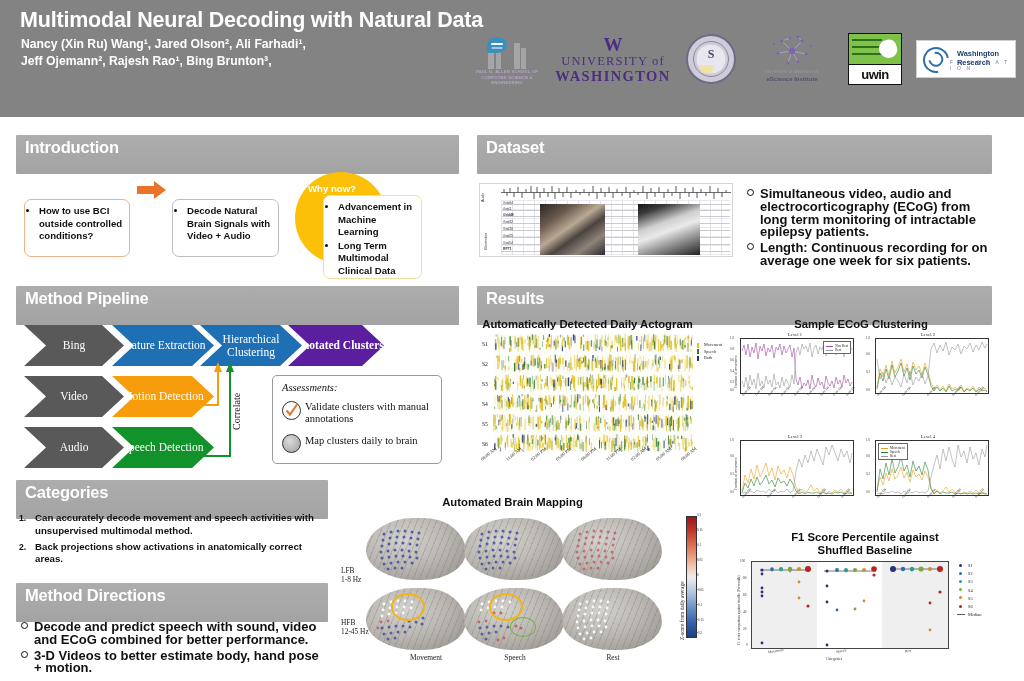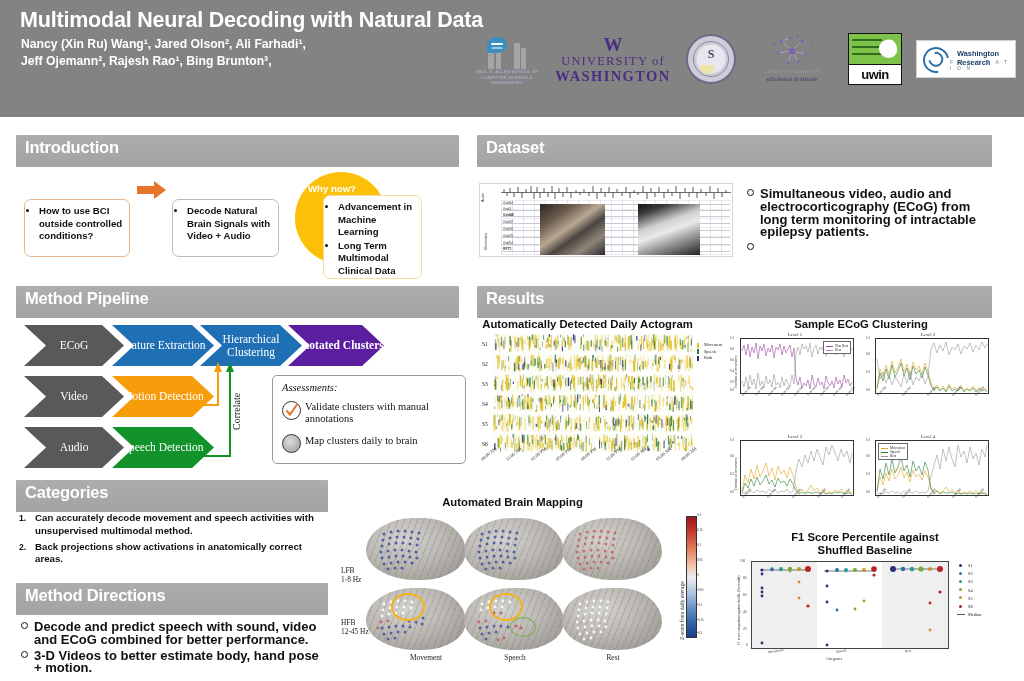--- a/index.html
+++ b/index.html
@@ -49,21 +49,21 @@
   .logo-uwin .hand{position:absolute;right:4px;top:6px;width:18px;height:18px;background:#fff;border-radius:50% 40% 45% 55%;transform:rotate(-18deg);}
   .logo-uwin .wd{position:absolute;left:0;bottom:0;width:52px;height:19px;background:#fff;border-top:1.5px solid #111;text-align:center;font-size:13px;font-weight:bold;color:#111;line-height:19px;letter-spacing:-0.5px;}
 
   .logo-wrf{width:98px;height:36px;background:#ffffff;border:1px solid #cfcfcf;position:relative;}
   .logo-wrf .swirl{position:absolute;left:6px;top:6px;width:22px;height:22px;border:2.5px solid #2e6fa8;border-radius:50%;border-right-color:transparent;transform:rotate(35deg);}
   .logo-wrf .swirl::after{content:"";position:absolute;left:3px;top:3px;width:11px;height:11px;border:2px solid #2e6fa8;border-radius:50%;border-left-color:transparent;}
   .logo-wrf .t1{position:absolute;left:33px;top:8px;font-size:7.4px;font-weight:bold;color:#1d3f6e;margin-left:7px;}
   .logo-wrf .t2{position:absolute;left:33px;top:18px;font-size:5px;color:#6b7f9e;letter-spacing:2.1px;}
 
   
-  .secbar{position:absolute;height:32px;background:linear-gradient(#adadad,#a3a3a3);border-radius:1px;}
+  .secbar{position:absolute;height:39px;background:linear-gradient(#adadad,#a3a3a3);border-radius:1px;}
   .secbar .lbl{position:absolute;left:9px;top:3px;font-size:16.5px;font-weight:bold;color:#ffffff;letter-spacing:-0.2px;}
 
   
   .box{position:absolute;background:#ffffff;border:1px solid #bdbdbd;border-radius:7px;}
   .tab{position:absolute;height:20px;border-radius:3px;margin-top:17px;}
   .tab .t{position:absolute;left:8px;top:3px;font-size:9.6px;font-weight:bold;color:#ffffff;}
   .bullets{position:absolute;font-size:9.6px;font-weight:bold;color:#111;line-height:12.6px;}
   .bullets li{margin:0 0 1px 0;}
   .bullets ul{margin:0;padding-left:10px;list-style:disc;}
 
@@ -290,29 +290,29 @@
       <div class="elbl" style="top:57px;">Grid54</div>
     <div class="rowline" style="top:67px"></div>
       <div class="elbl" style="top:63px;font-weight:bold;">RPT1</div>
 
     <div class="vidA" style="left:60px;top:20px;width:65px;height:51px;"></div>
     <div class="vidB" style="left:158px;top:20px;width:62px;height:51px;"></div>
   </div>
 
   <div class="circlist" style="left:745px;top:188px;width:250px;">
     <div class="it"><span class="n"></span><span>Simultaneous video, audio and electrocorticography (ECoG) from long term monitoring of intractable epilepsy patients.</span></div>
-    <div class="it"><span class="n"></span></div>
+    <div class="it"><span class="n"></span><span>Length: Continuous recording for on average one week for six patients.</span></div>
   </div>
 
   <div class="secbar" style="left:16px;top:286px;width:443px;">
     <div class="lbl">Method Pipeline</div>
   </div>
 
   <div class="chev" style="left:24px;top:325px;width:100px;height:41px;background:#595959;">
-    <span>ECoG</span>
+    <span>Bing</span>
   </div>
   <div class="chev" style="left:112px;top:325px;width:102px;height:41px;background:#1F6FB5;">
     <span>Feature Extraction</span>
   </div>
   <div class="chev" style="left:200px;top:325px;width:102px;height:41px;background:#1F6FB5;">
     <span>Hierarchical Clustering</span>
   </div>
   <div class="chev" style="left:288px;top:325px;width:96px;height:41px;background:#5B1E9E;font-weight:bold;">
     <span>Annotated Clusters</span>
   </div>
@@ -332,21 +332,21 @@
   </div>
 
   <svg style="position:absolute;left:190px;top:360px;width:70px;height:110px;" viewBox="0 0 70 110">
     <path d="M6 45 L28 45 L28 12 L28 8" stroke="#F79C0B" stroke-width="2" fill="none"></path>
     <path d="M28 2 L24 12 L32 12 Z" fill="#F79C0B"></path>
     <path d="M6 96 L40 96 L40 12 L40 8" stroke="#12922B" stroke-width="2" fill="none"></path>
     <path d="M40 2 L36 12 L44 12 Z" fill="#12922B"></path>
   </svg>
   <div class="correlate" style="left:231px;top:430px;">Correlate</div>
 
-  <div class="assess" style="left:272px;top:375px;width:168px;height:87px;padding-left:24px;">
+  <div class="assess" style="left:272px;top:375px;width:168px;height:87px;">
     <div class="ttl">Assessments:</div>
     <div class="ic" style="left:9px;top:25px;">
       <svg viewBox="0 0 17 17" style="width:17px;height:17px;">
           <path d="M3.5 8.5 L7 12.5 L14 2.5" stroke="#E8742C" stroke-width="2.1" fill="none"></path>
         </svg>
     </div>
     <div class="row" style="left:32px;top:25px;width:128px;">Validate clusters with manual annotations</div>
     <div class="ic" style="left:9px;top:58px;background:radial-gradient(ellipse at 40% 35%,#dcdcdc,#9d9d9d);"></div>
     <div class="row" style="left:32px;top:59px;width:128px;">Map clusters daily to brain</div>
   </div>

